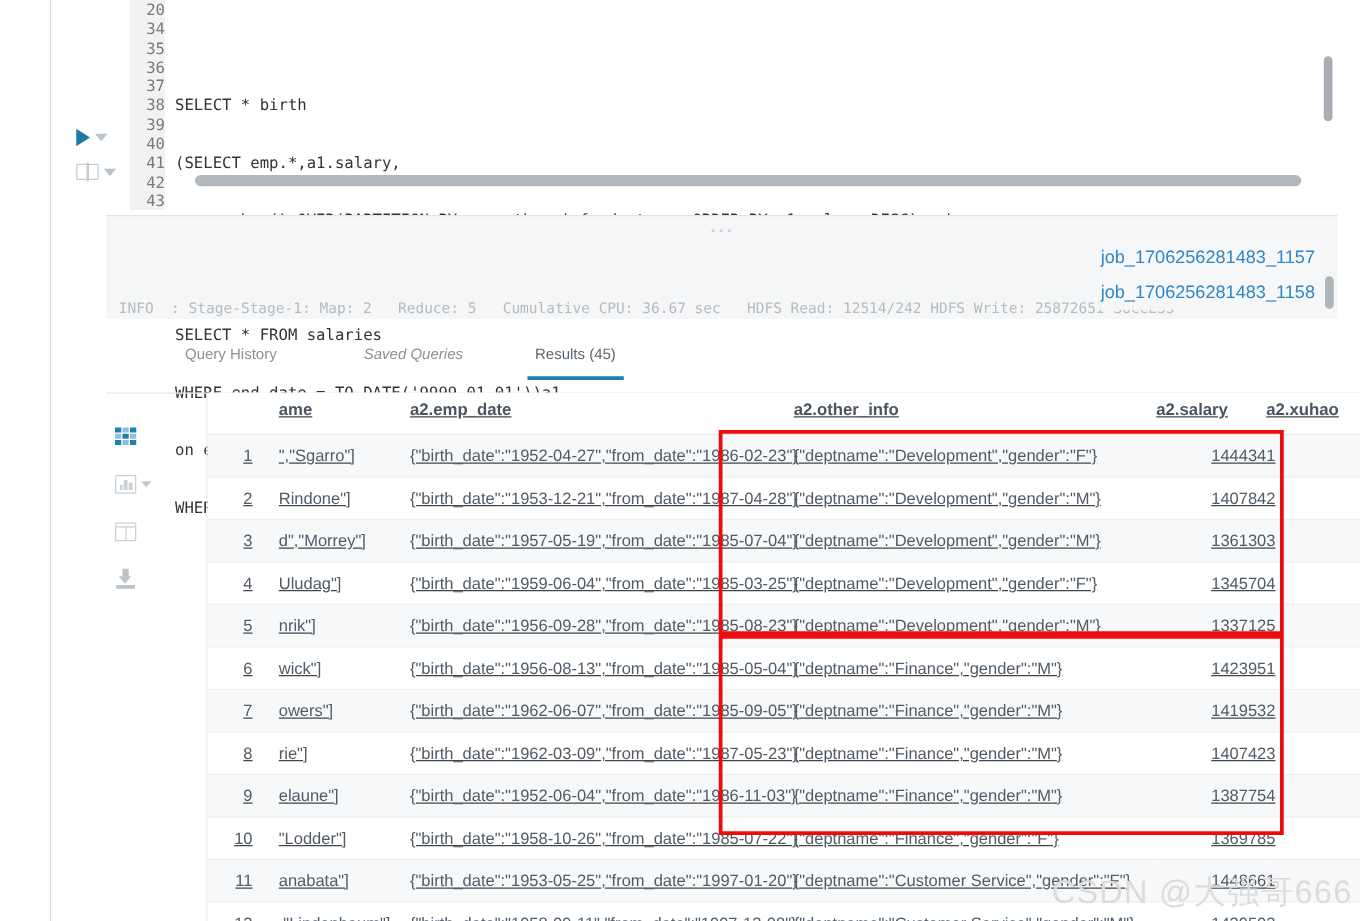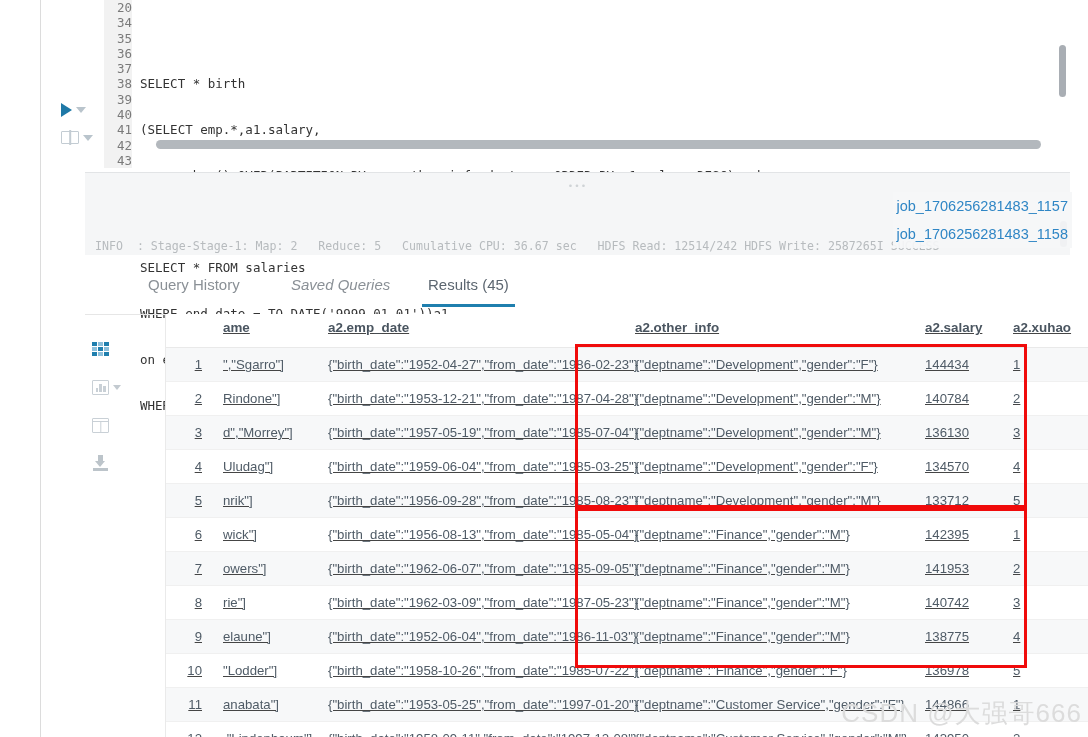--- a/index.html
+++ b/index.html
@@ -164,21 +164,21 @@
     position: absolute;
     right: 3px;
     top: 48px;
     width: 7px;
     height: 26px;
     background: #b0b5ba;
     border-radius: 4px;
   }
   .job-links {
     position: absolute;
-    right: 16px;
+    right: 32px;
     top: 192px;
     text-align: right;
   }
   .job-links a {
     display: block;
     color: #2f86c5;
     font-family: "Liberation Sans", sans-serif;
     font-size: 14.5px;
     line-height: 28px;
     text-decoration: none;
@@ -190,21 +190,21 @@
   .tabs {
     position: absolute;
     left: 44px; right: 0;
     top: 266px;
     height: 48px;
     border-bottom: 1px solid #e6e6e6;
   }
   .tab {
     position: absolute;
     top: 10px;
-    font-size: 15px;
+    font-size: 12px;
     color: #8a9096;
     padding-bottom: 14px;
     cursor: pointer;
   }
   .tab.t1 { left: 63px; }
   .tab.t2 { left: 206px; font-style: italic; }
   .tab.t3 { left: 343px; color: #5c6670; text-align: center; }
   .tab.active:after {
     content: "";
     position: absolute;
@@ -334,21 +334,21 @@
     white-space: nowrap;
     border-bottom: 1px solid #f0f0f0;
     height: 14px;
   }
   table.results tr.odd td { background: #f7f8f9; }
   table.results tr.even td { background: #ffffff; }
   .c-idx  { width: 36px; text-align: right; padding-right: 10px !important; color: #6b757e; }
   .c-name { width: 105px; padding-left: 11px !important; }
   .c-date { width: 300px; }
   .c-info { width: 290px; padding-left: 7px !important; }
-  .c-sal  { width: 88px; }
+  .c-sal  { width: 88px; text-align: right; }
   .c-xuh  { width: 80px; }
   th.c-name { padding-left: 11px !important; }
   th.c-info { padding-left: 7px !important; }
 
   
   .redbox {
     position: absolute;
     border: 3px solid #f00b0b;
     pointer-events: none;
     z-index: 20;

